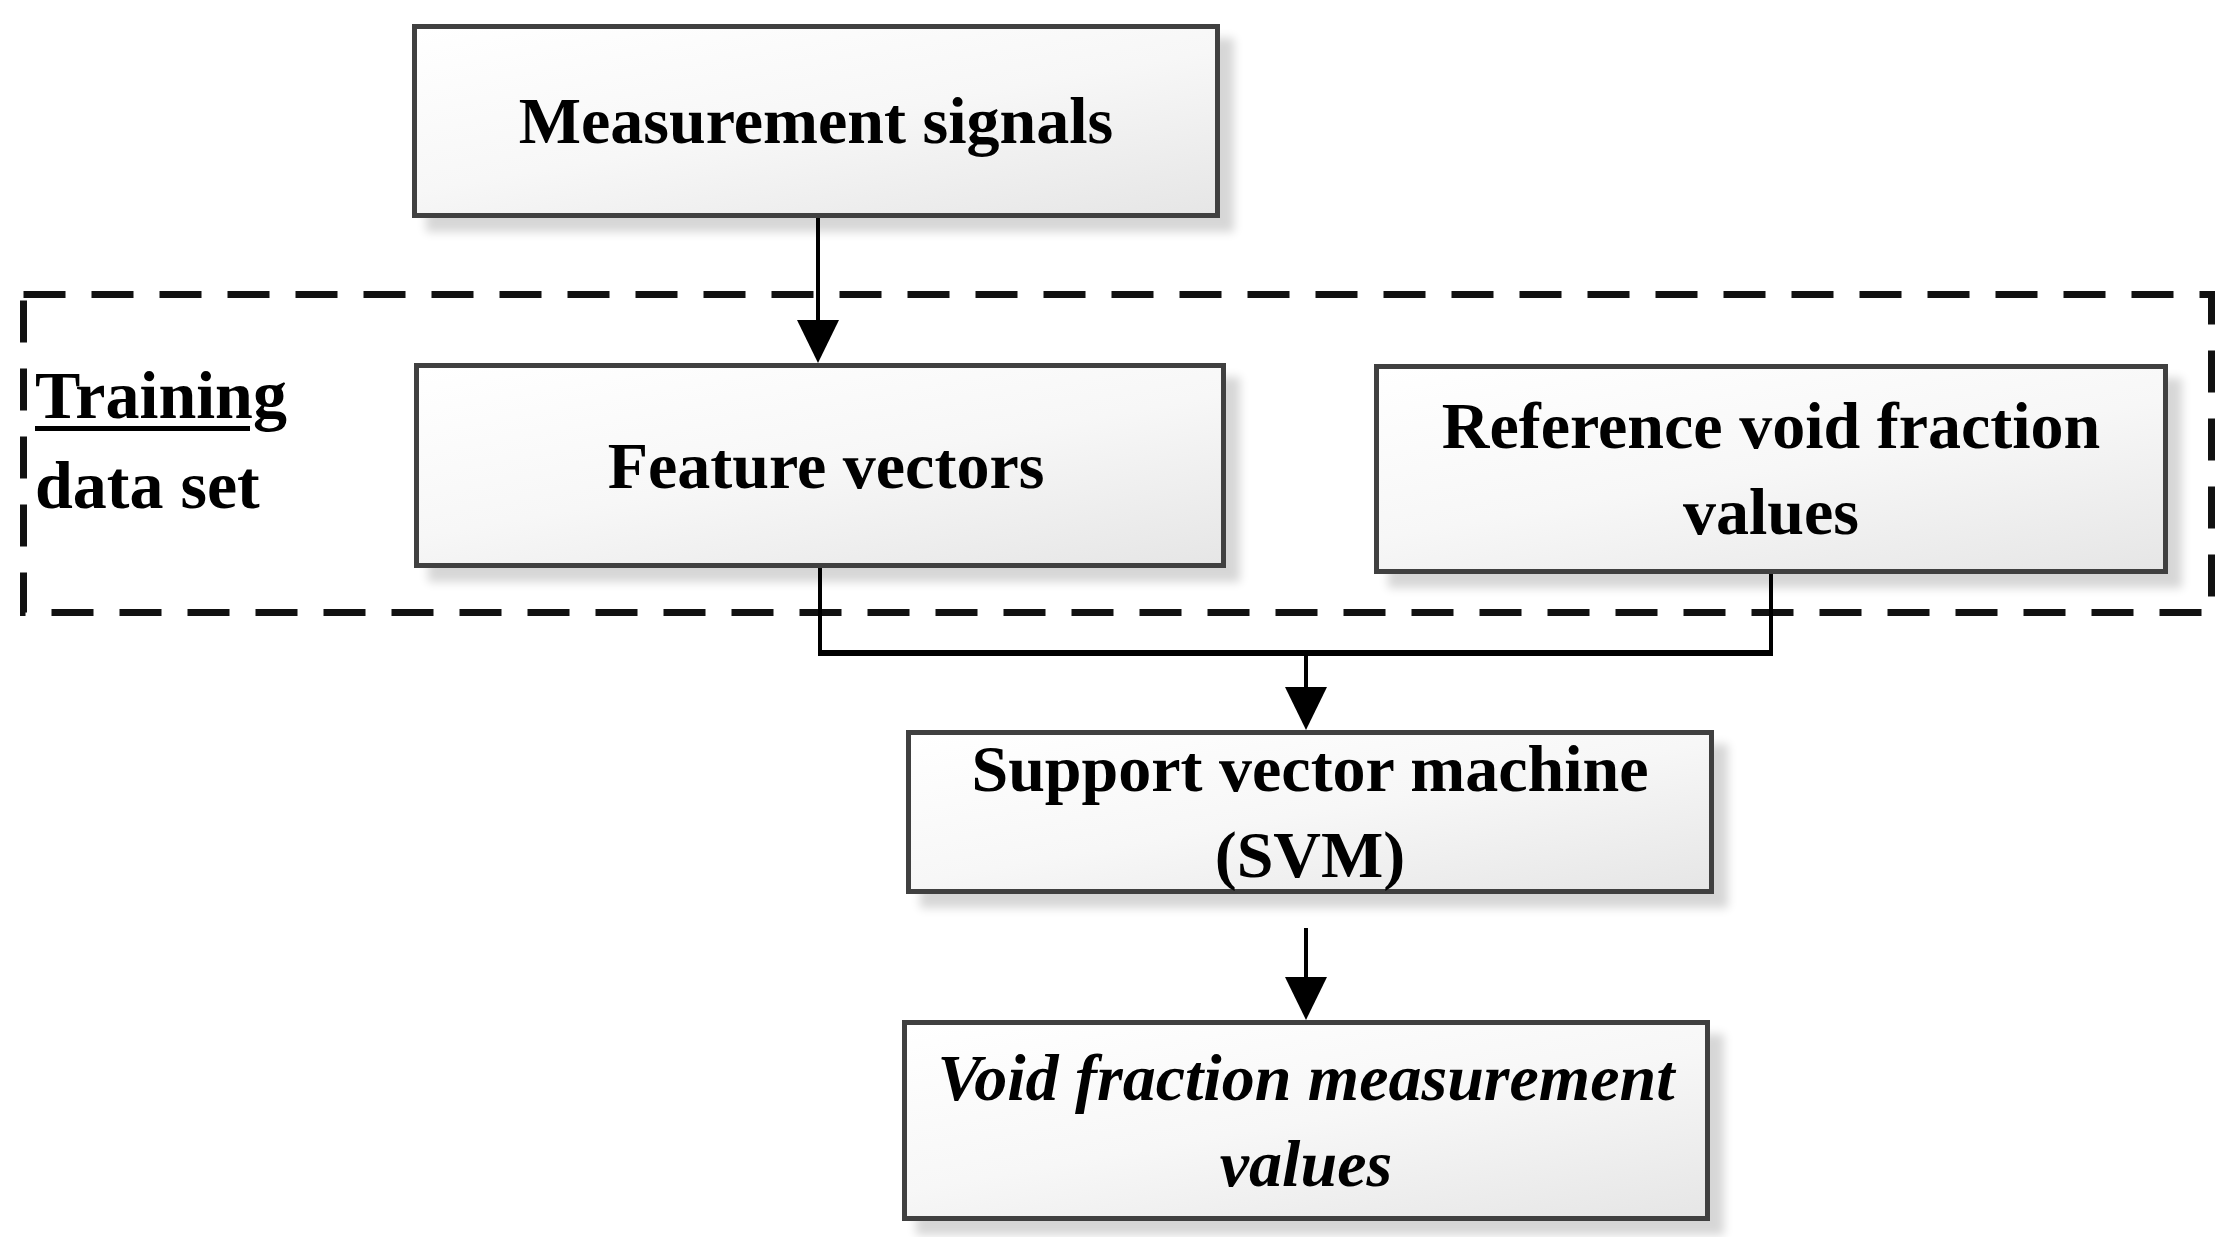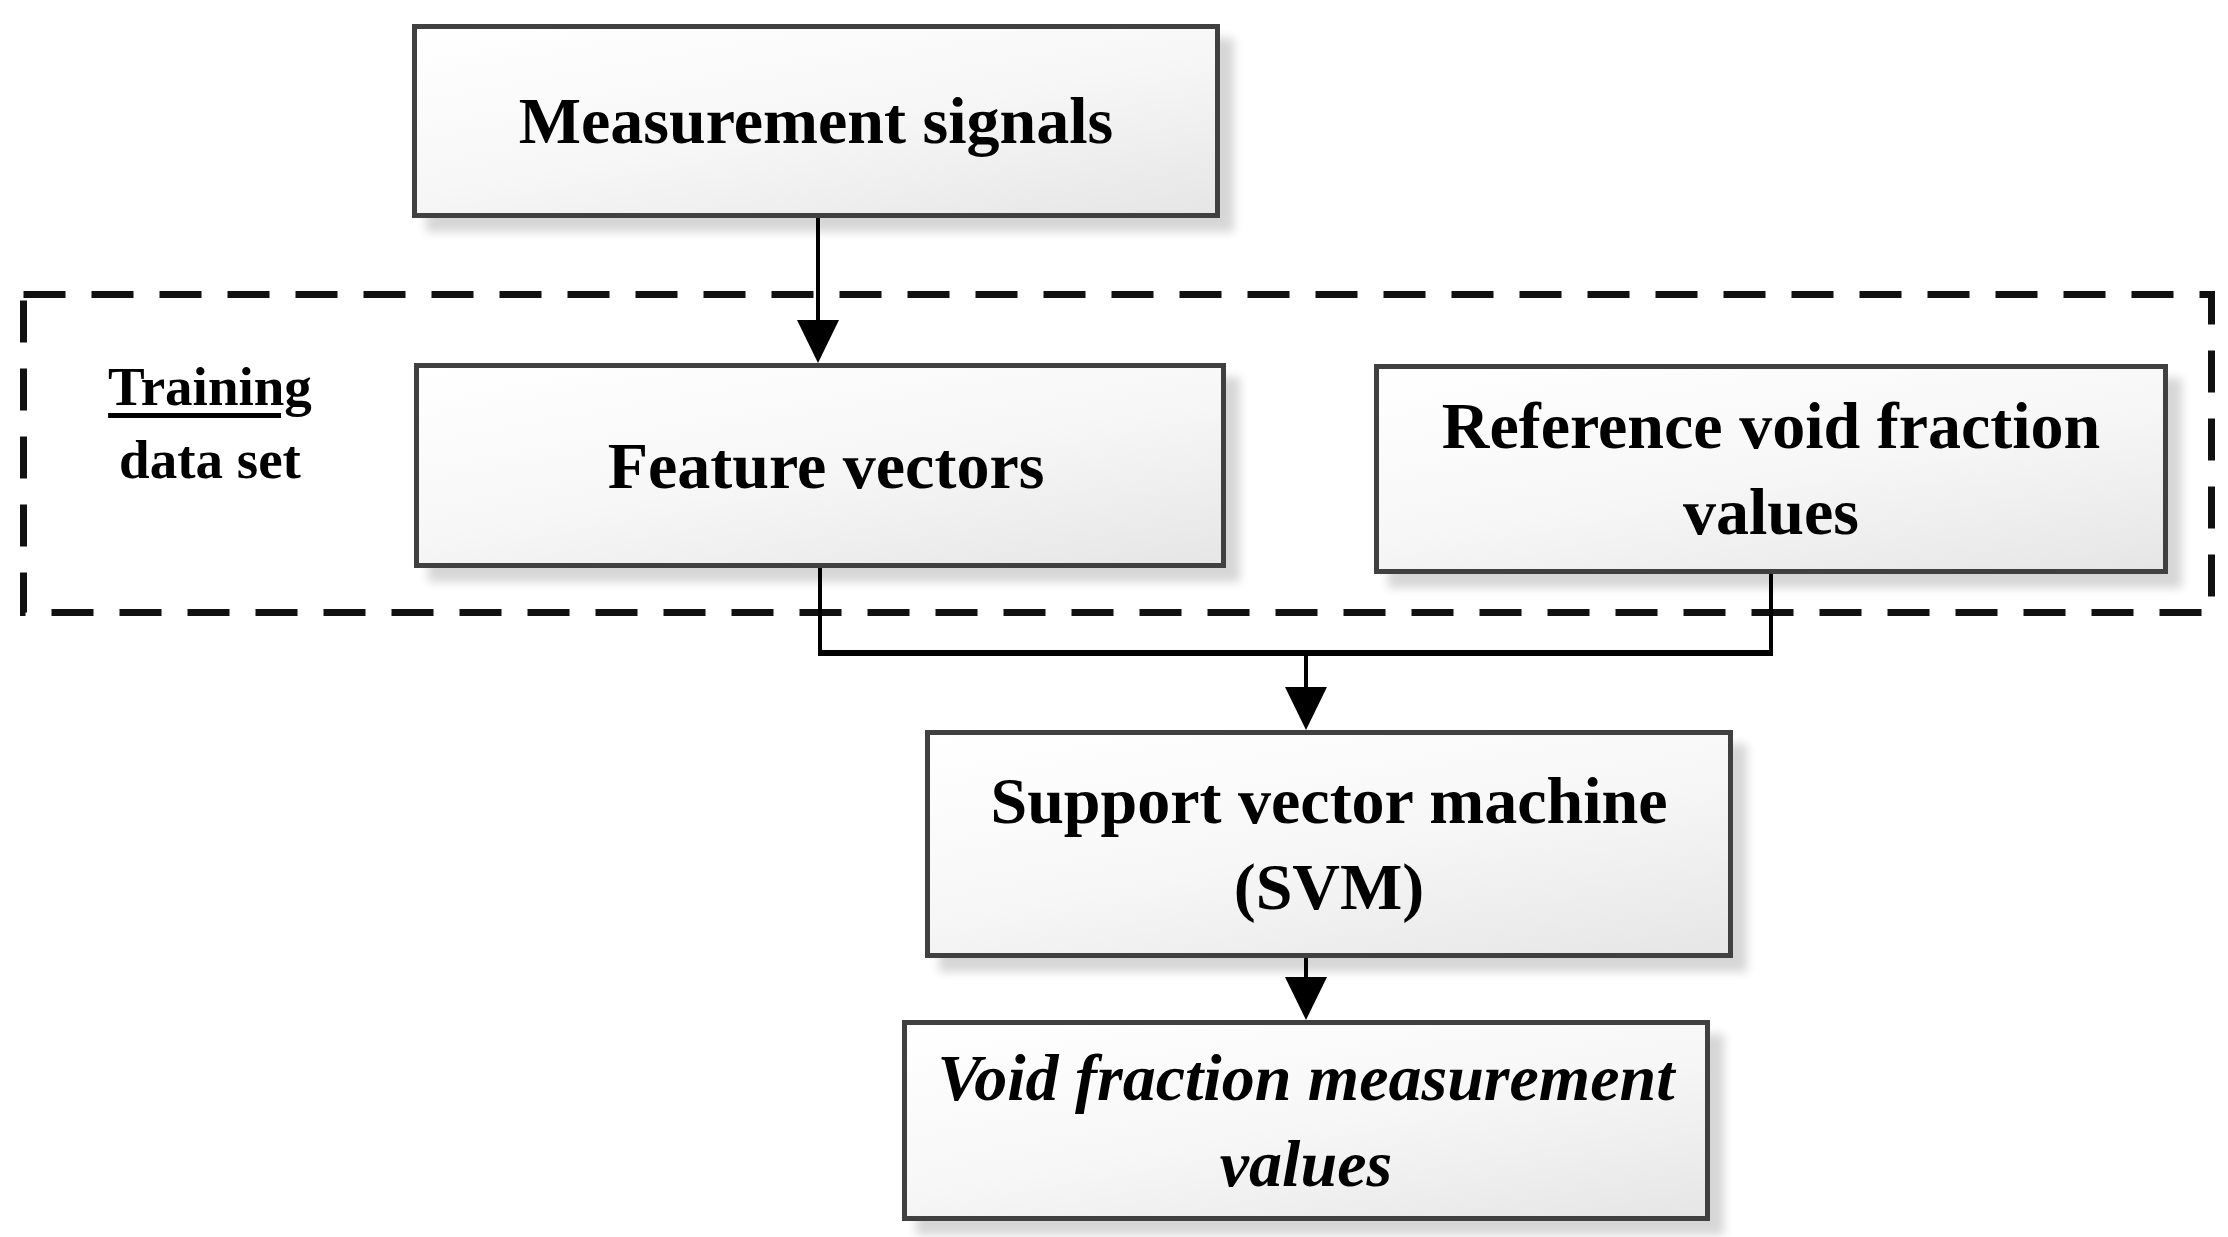--- a/index.html
+++ b/index.html
@@ -31,31 +31,30 @@
     line-height: 1.30;
     color: #000000;
     border: 5px solid #404040;
     background: linear-gradient(170deg, #ffffff 0%, #f7f7f7 50%, #e6e6e6 100%);
     box-shadow: 14px 14px 9px rgba(0,0,0,0.16);
   }
   .node span { display: block; white-space: nowrap; }
   .node-measurement { left: 412px; top: 24px;  width: 808px; height: 194px; }
   .node-feature     { left: 414px; top: 363px; width: 812px; height: 205px; padding-left: 12px; }
   .node-reference   { left: 1374px; top: 364px; width: 794px; height: 210px; }
-  .node-svm         { left: 925px; top: 730px; width: 808px; height: 228px; }
+  .node-svm         { left: 906px; top: 730px; width: 808px; height: 164px; }
   .node-models      { left: 902px; top: 1020px; width: 808px; height: 201px; font-style: italic; }
   .group-label {
     position: absolute;
     z-index: 2;
     left: 35px; top: 350px; width: 350px;
     font-weight: bold;
-    font-size: 55px;
+    font-size: 68px;
     line-height: 1.33;
     color: #000000;
-    text-align: center;
   }
   .group-label .line { display: block; white-space: nowrap; }
   .group-label .underlined {
     text-decoration: underline;
     text-decoration-thickness: 5px;
     text-underline-offset: 8px;
   }
 </style>
 </head>
 <body>

